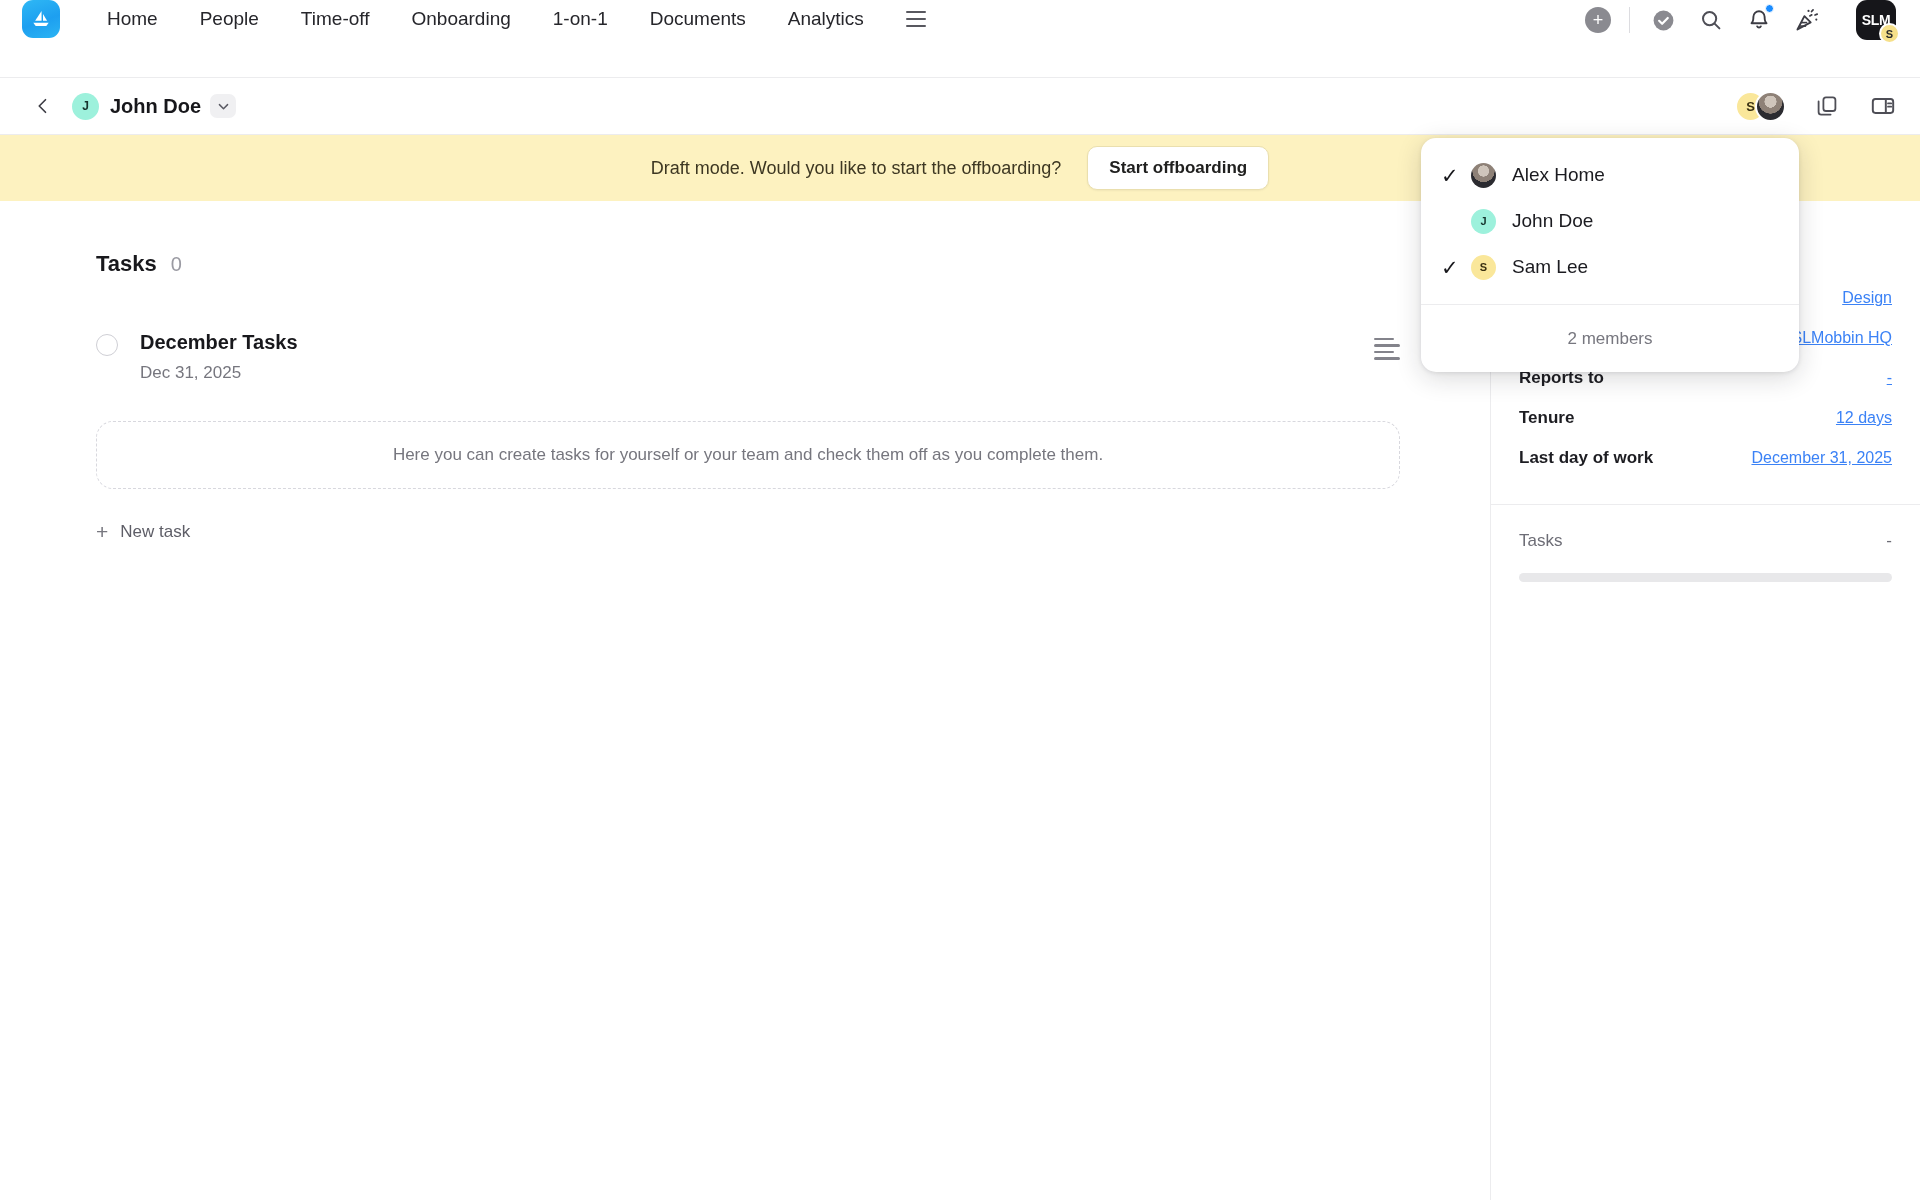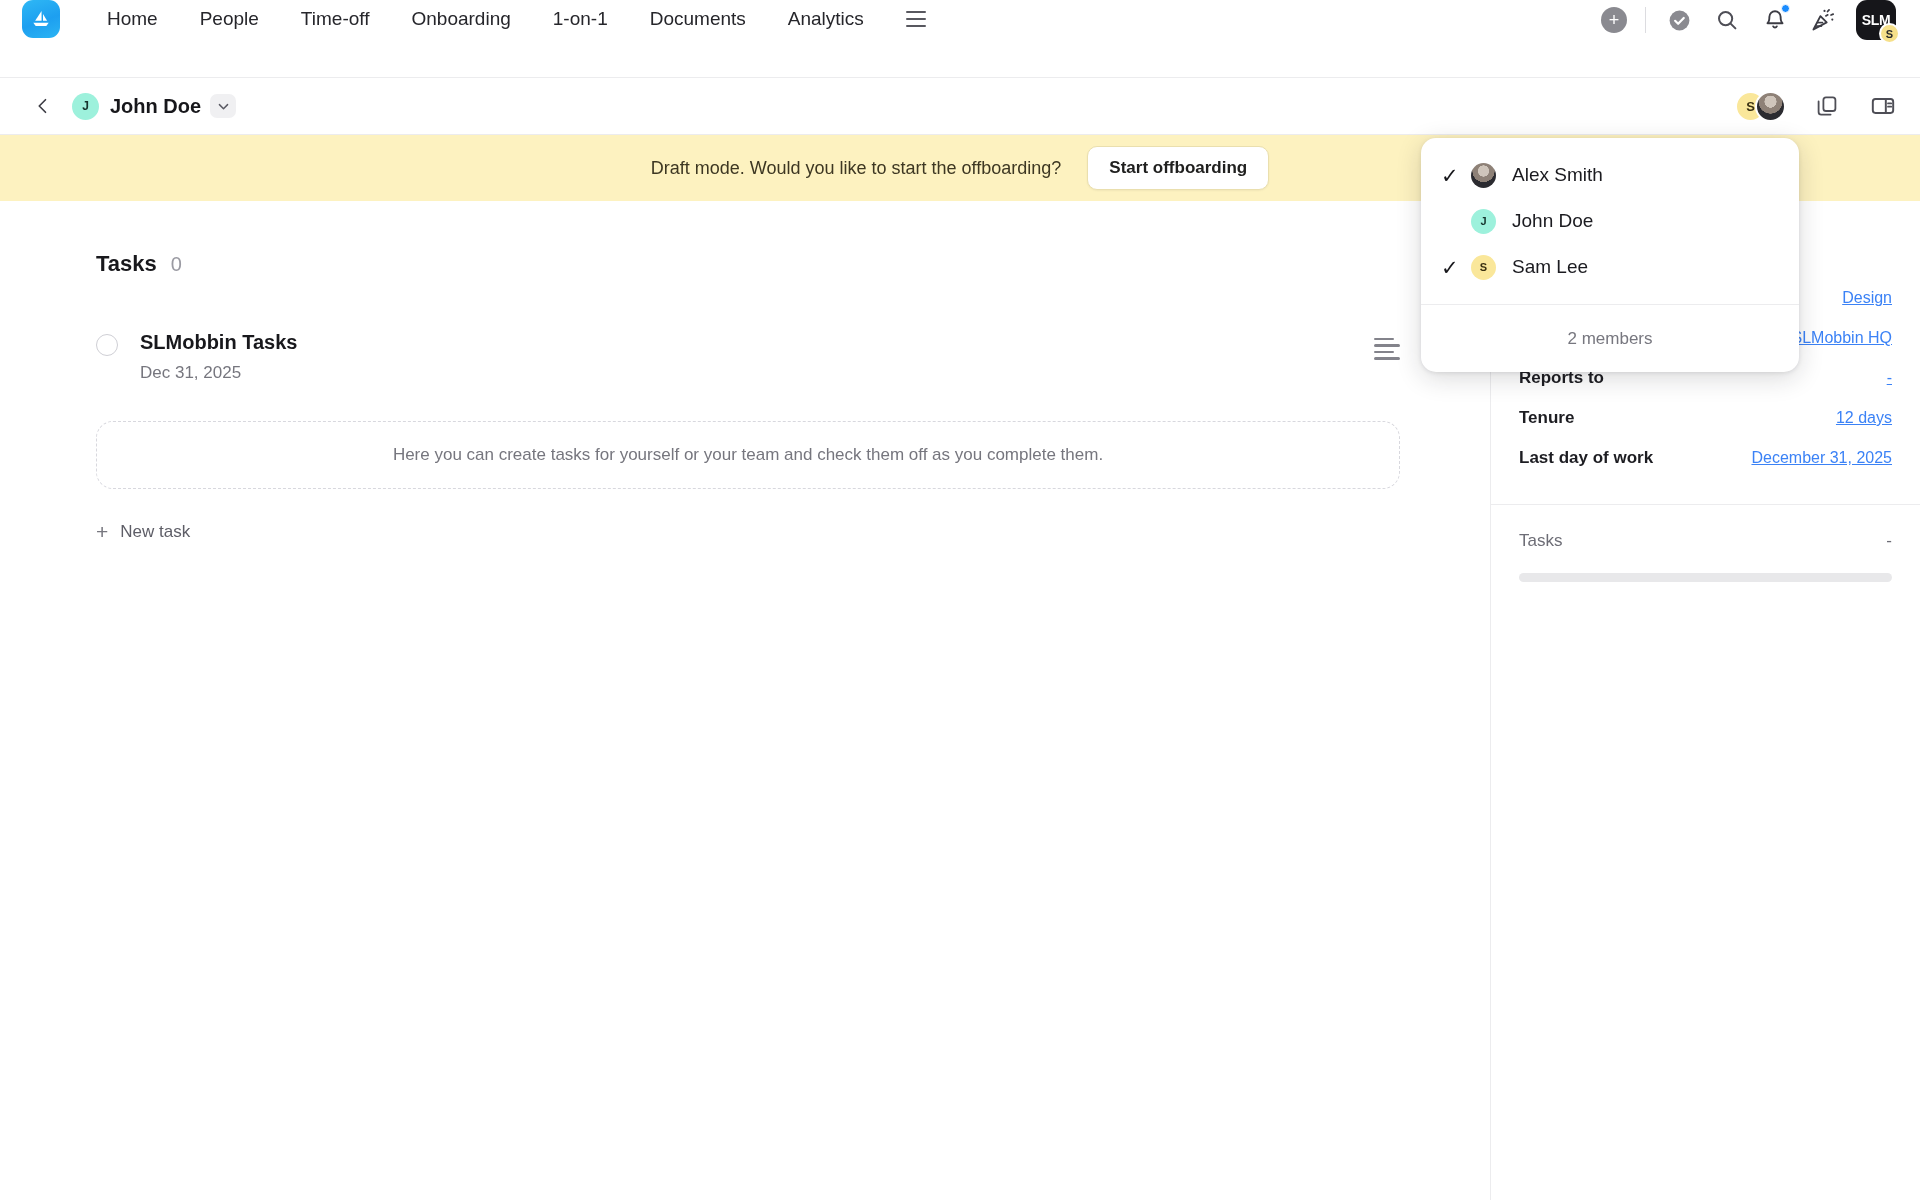--- a/index.html
+++ b/index.html
@@ -53,21 +53,21 @@
   .icon-btn {
     width: 30px; height: 30px; display: flex;
     align-items: center; justify-content: center;
     cursor: pointer; position: relative; color: #4e4e56;
   }
   .blue-dot {
     position: absolute; top: -1px; right: 0px;
     width: 9px; height: 9px; border-radius: 50%;
     background: #1a8cff; border: 1.5px solid #fff;
   }
-  .user-chip { position: relative; margin-left: 0; cursor: pointer; text-decoration: underline; }
+  .user-chip { position: relative; margin-left: 16px; cursor: pointer; text-decoration: underline; }
   .user-sq {
     width: 40px; height: 40px; border-radius: 11px;
     background: #16161a; color: #fff;
     display: flex; align-items: center; justify-content: center;
     font-size: 14px; font-weight: 700; letter-spacing: -.4px;
     overflow: hidden;
   }
   .user-badge {
     position: absolute; right: -4px; bottom: -4px;
     width: 21px; height: 21px; border-radius: 50%;
@@ -341,21 +341,21 @@
 
     <div class="main-col">
       <div class="tasks-head">
         <span class="tasks-title">Tasks</span>
         <span class="tasks-count">0</span>
       </div>
 
       <div class="task-row">
         <div class="task-check"></div>
         <div class="task-texts">
-          <div class="task-name">SLMobbin Tasks</div>
+          <div class="task-name">December Tasks</div>
           <div class="task-date">Dec 31, 2025</div>
         </div>
         <div class="task-listicon">
           <div class="tl-bar" style="width:20px"></div>
           <div class="tl-bar" style="width:26px"></div>
           <div class="tl-bar" style="width:20px"></div>
           <div class="tl-bar" style="width:26px"></div>
         </div>
       </div>
 
@@ -402,21 +402,21 @@
         <span class="side-tasks-v">-</span>
       </div>
       <div class="progress-track"></div>
     </div>
   </div>
 
   <div class="dropdown">
     <div class="dd-item">
       <span class="dd-check">✓</span>
       <span class="avatar dd-av photo"></span>
-      <span class="dd-label">Alex Smith</span>
+      <span class="dd-label">Alex Home</span>
     </div>
     <div class="dd-item">
       <span class="dd-check"></span>
       <span class="avatar dd-av green">J</span>
       <span class="dd-label">John Doe</span>
     </div>
     <div class="dd-item">
       <span class="dd-check">✓</span>
       <span class="avatar dd-av yellow">S</span>
       <span class="dd-label">Sam Lee</span>

